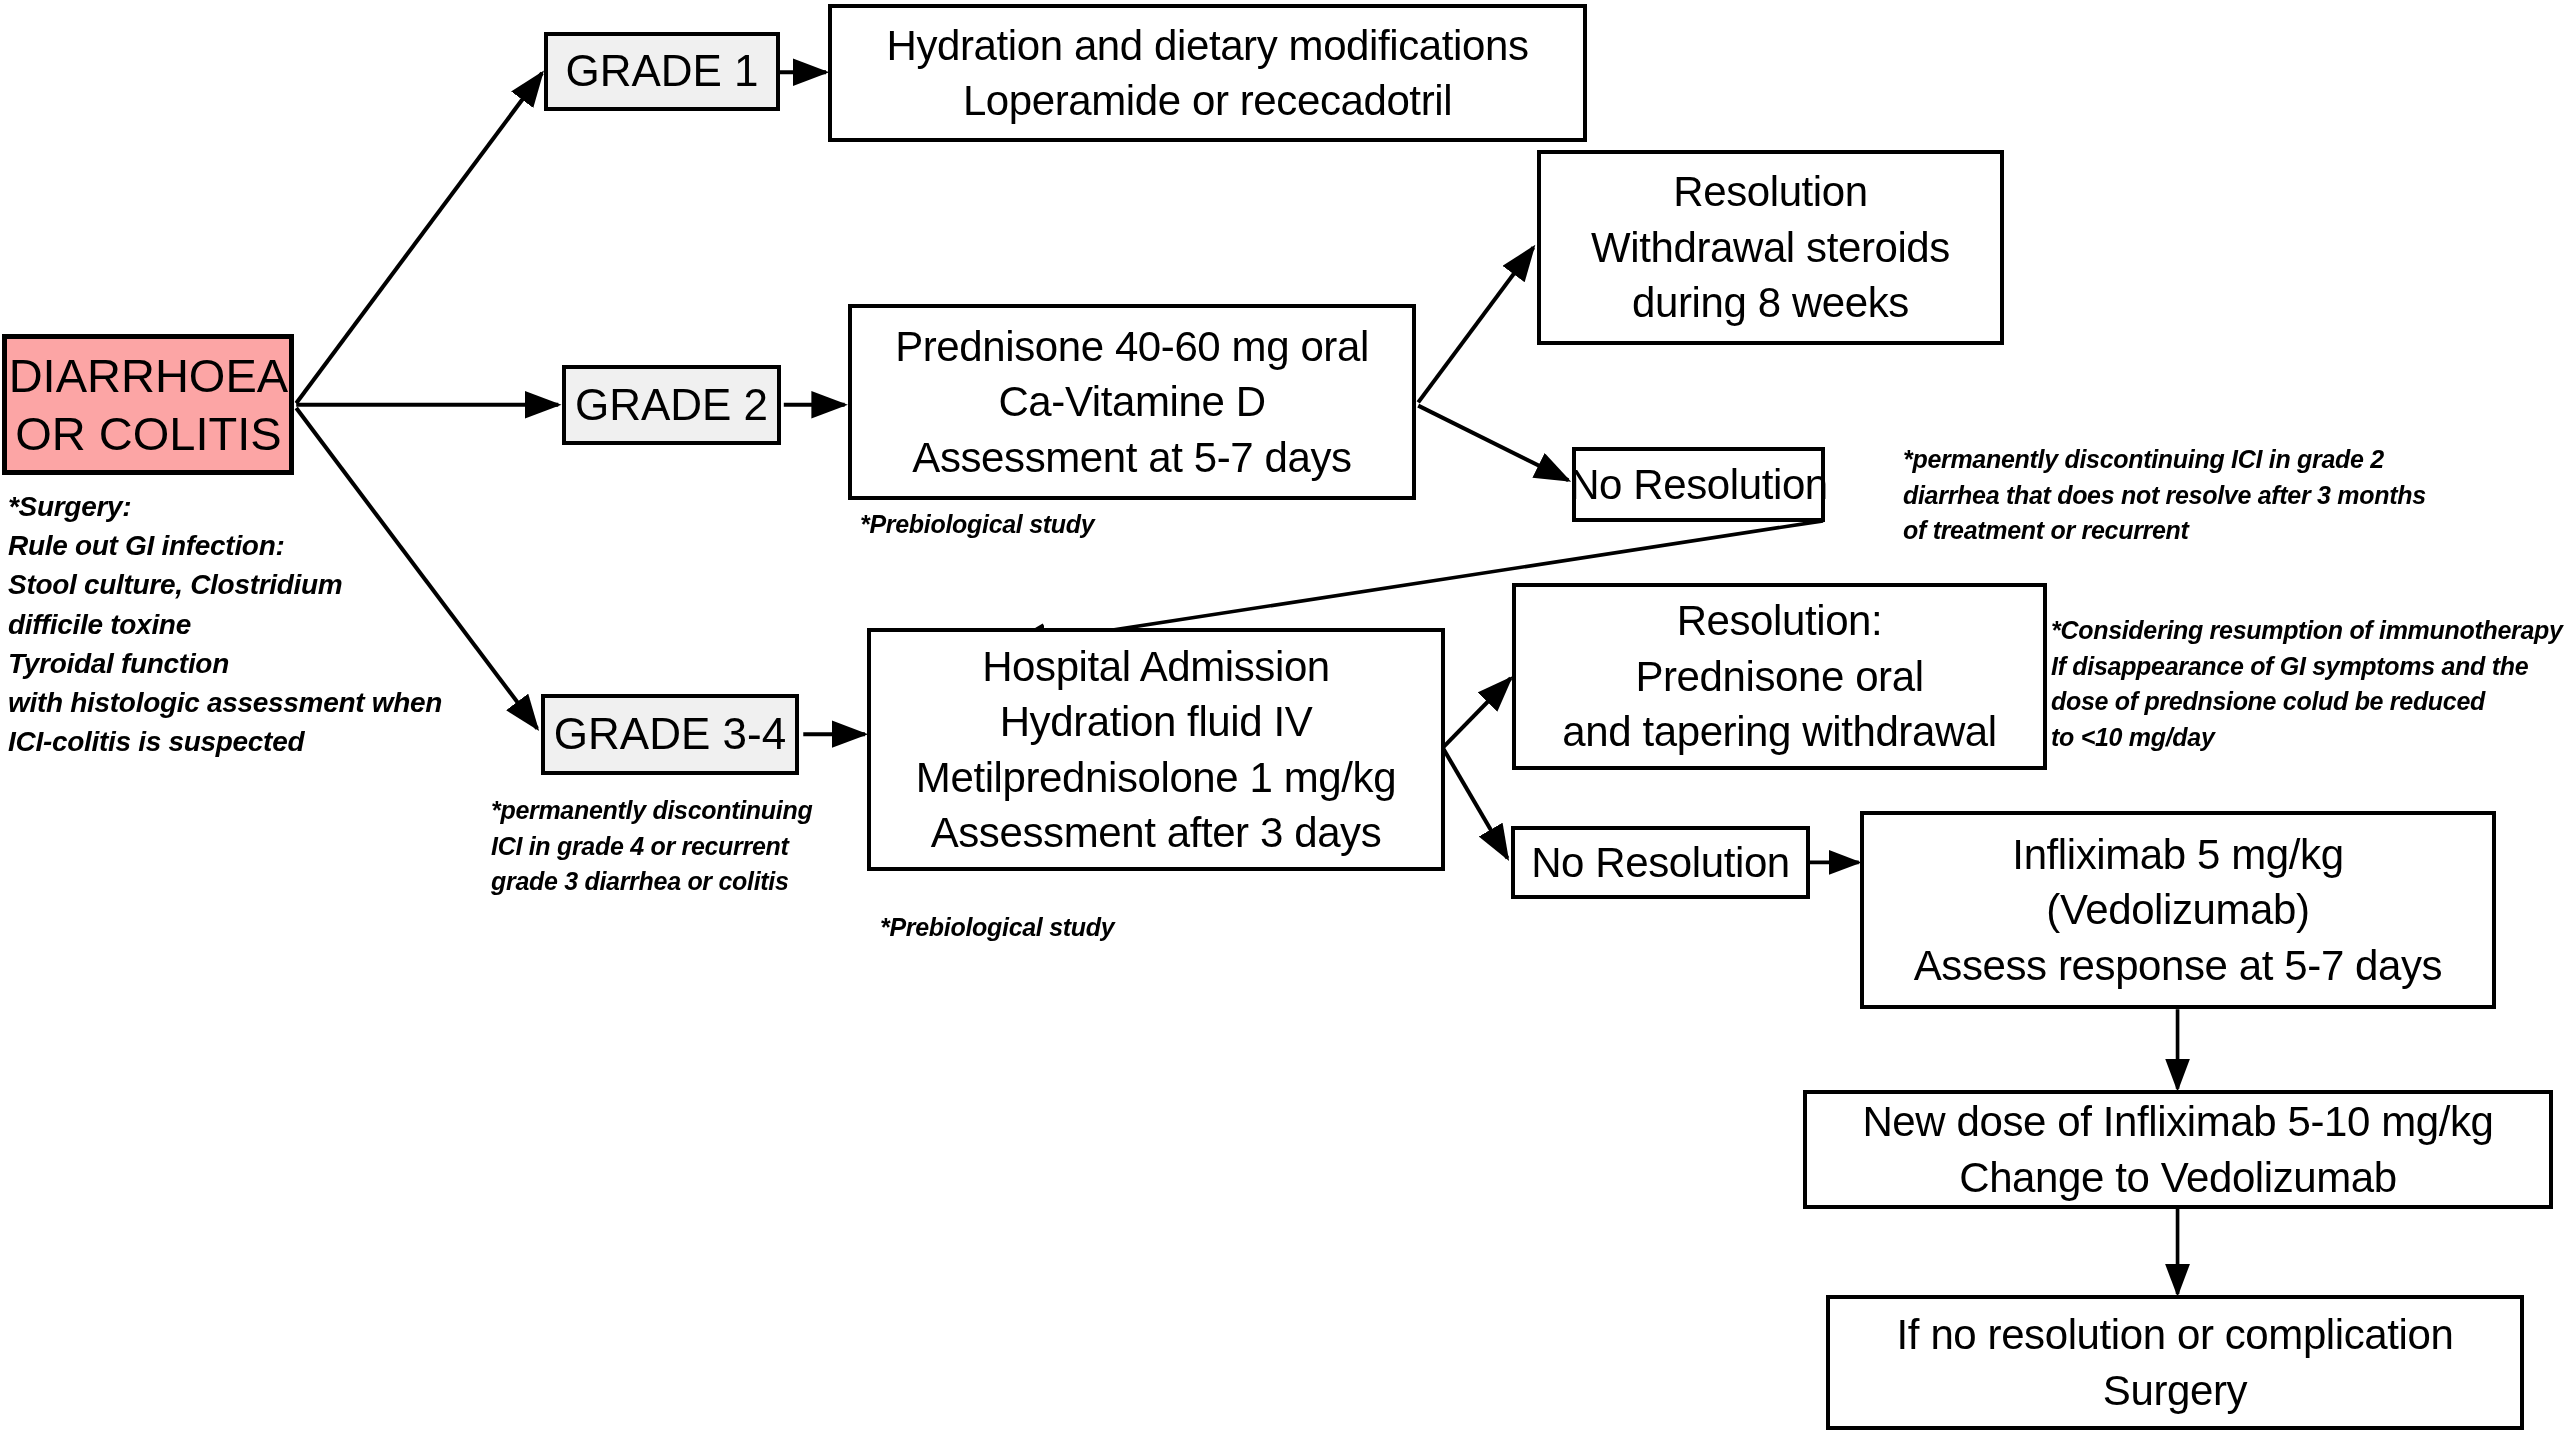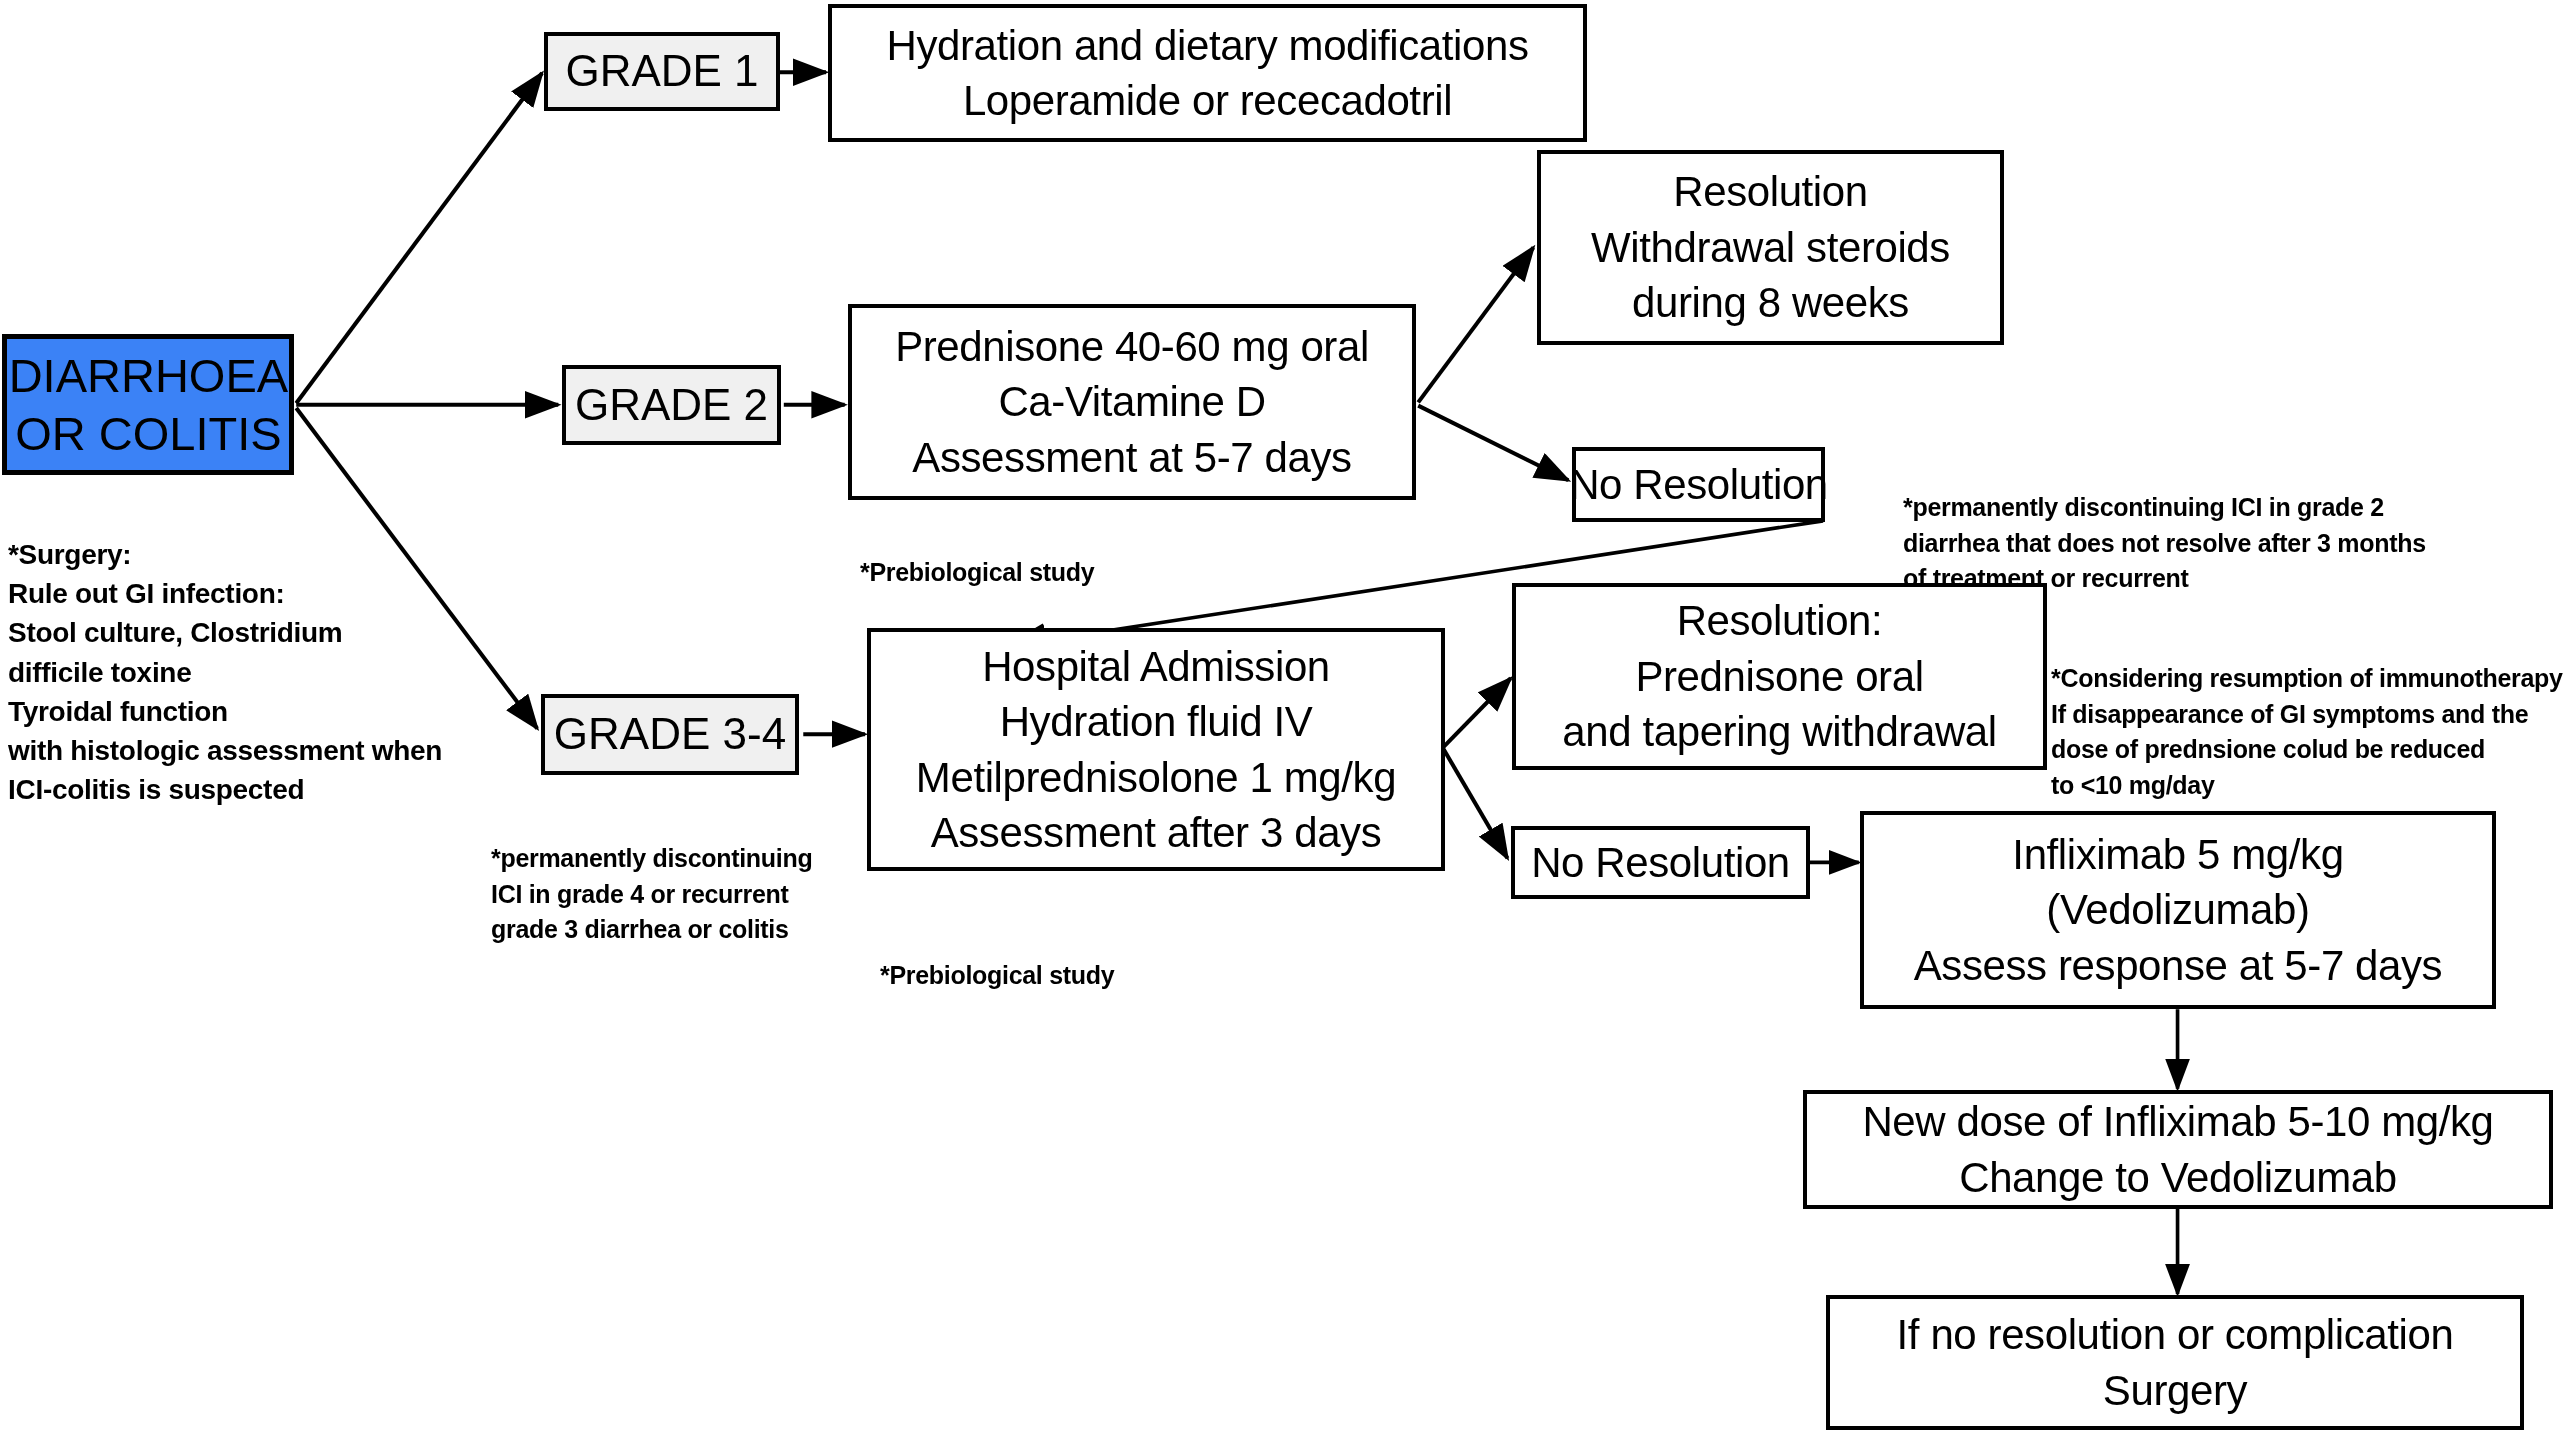--- a/index.html
+++ b/index.html
@@ -36,38 +36,38 @@
   }
   .node .ln { display: block; white-space: nowrap; }
 
   .node.grade {
     background: #f0f0f0;
     border-width: 4.9px;
     font-size: 44px;
     letter-spacing: 0px;
   }
   .node.root {
-    background: #3b82f6;
+    background: #fca5a5;
     border-width: 5.7px;
     font-size: 47px;
     letter-spacing: 0px;
     line-height: 1.22;
   }
 
   
   .note {
     position: absolute;
     color: #000000;
     font-family: "Liberation Sans", sans-serif;
+    font-style: italic;
     font-weight: 600;
     font-size: 25px;
     line-height: 1.42;
     letter-spacing: -0.3px;
     white-space: nowrap;
-    margin-top: 48px;
   }
   .note.big {
     font-size: 28px;
     line-height: 1.40;
   }
   .note .ln { display: block; }
 
   
   #wires {
     position: absolute;

